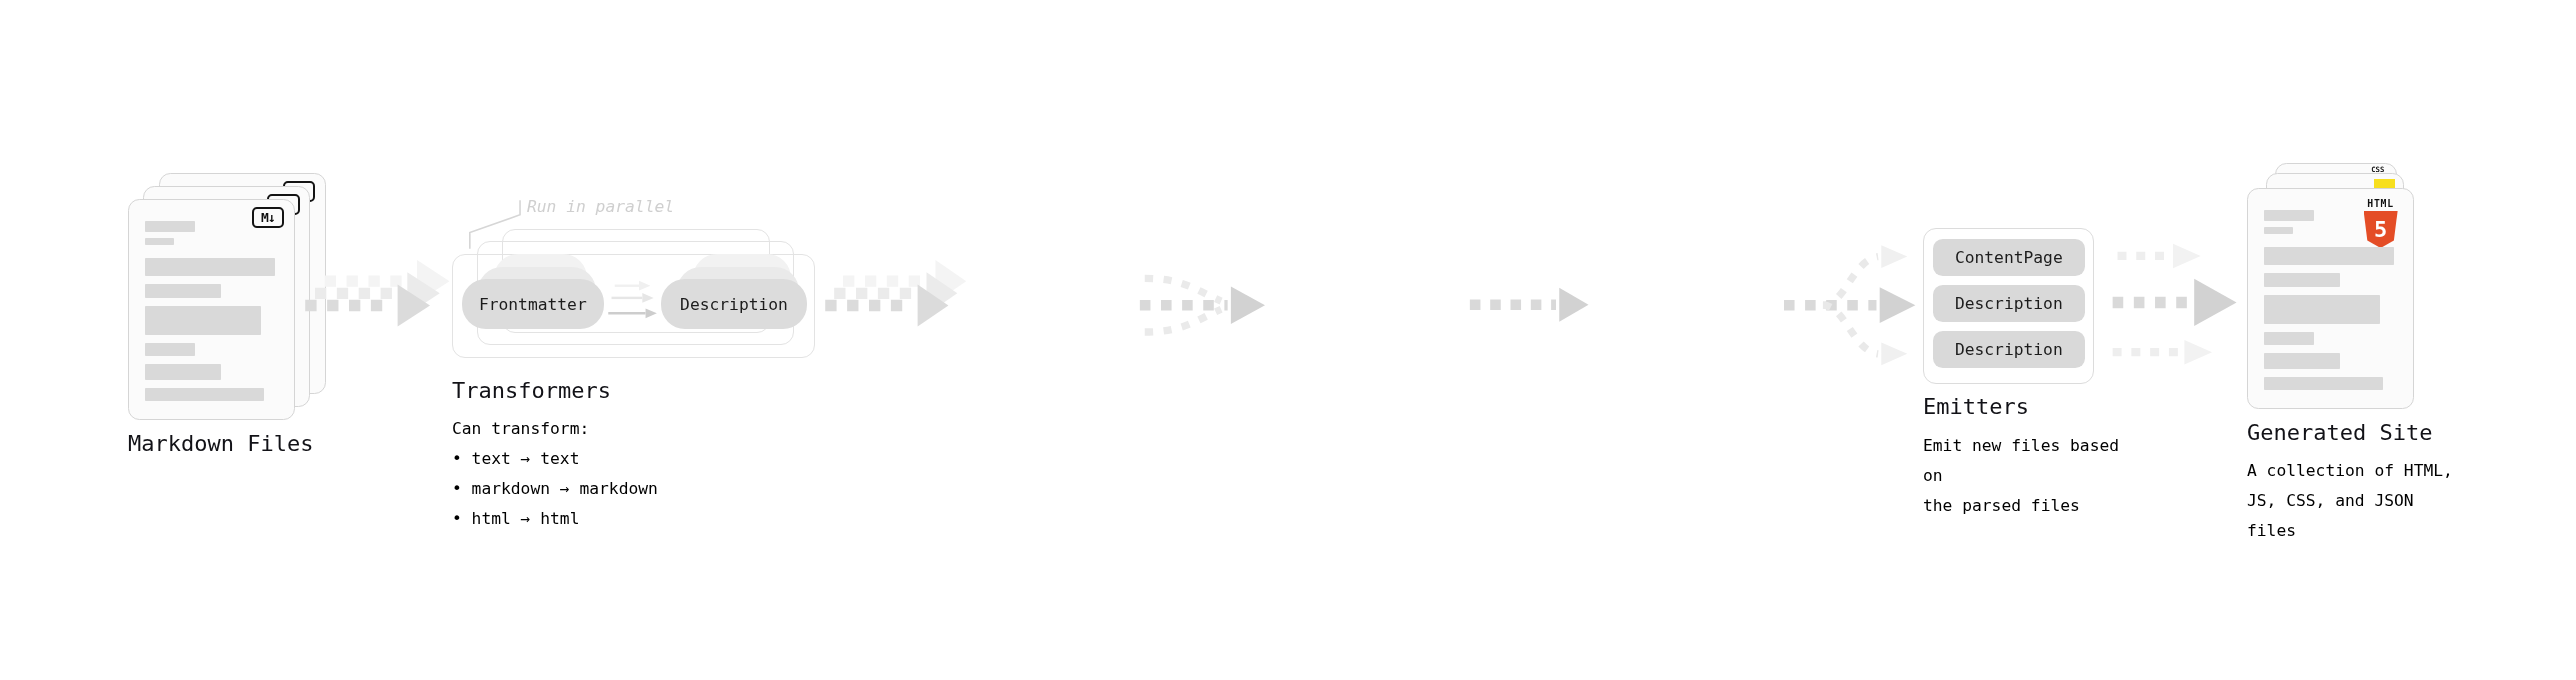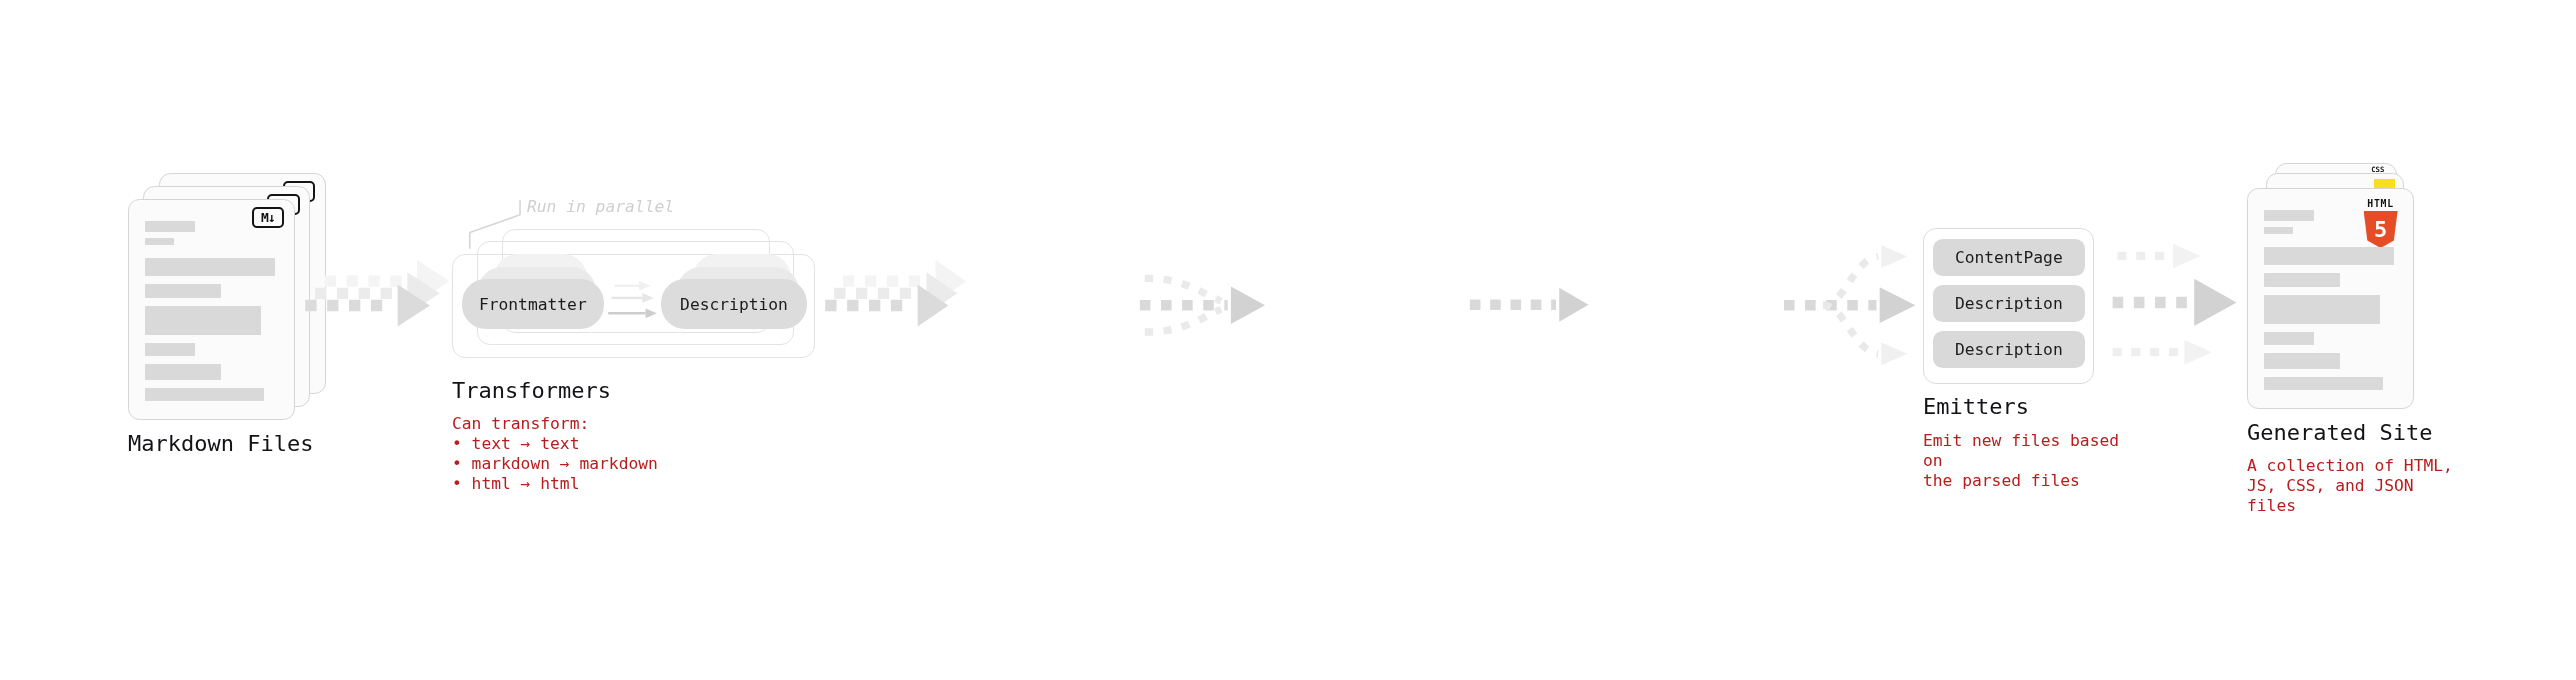--- a/index.html
+++ b/index.html
@@ -4,21 +4,21 @@
 <style>
   html,body{margin:0;padding:0;background:#ffffff;}
   body{font-family:"DejaVu Sans Mono","Liberation Mono",monospace;}
   #canvas{position:relative;width:2576px;height:681px;background:#ffffff;overflow:hidden;}
   .col{position:absolute;}
   .file-card{position:absolute;background:#fbfbfb;border:1.6px solid #d5d5d5;border-radius:11.4px;box-sizing:border-box;}
   .file-card.dashed{border:1.6px dashed #c7c7c7;}
   .doc-bars{position:absolute;left:16.3px;top:21px;right:14.6px;}
   .bar{background:#d9d9d9;border-radius:0.8px;}
   .node-label{position:absolute;font-size:22px;color:#121217;white-space:nowrap;}
-  .node-desc{position:absolute;font-size:16.3px;line-height:20px;color:#b91c1c;white-space:pre-line;}
+  .node-desc{position:absolute;font-size:16.3px;line-height:30px;color:#000000;white-space:pre-line;}
   .pill{position:absolute;background:#dcdcdc;border-radius:24px;display:flex;align-items:center;justify-content:center;font-size:16.3px;color:#1c1c1c;box-sizing:border-box;white-space:nowrap;}
   .ghost2{background:#eaeaea;}
   .ghost3{background:#f2f2f2;}
   .outline-box{position:absolute;border:1.6px solid #e3e3e3;border-radius:13px;box-sizing:border-box;background:transparent;}
   .solid-box{position:absolute;border:1.6px solid #dcdcdc;border-radius:13px;box-sizing:border-box;background:#ffffff;}
   .md-badge{position:absolute;top:7.3px;right:9.8px;width:32.5px;height:21px;border:2.4px solid #141414;border-radius:4.9px;box-sizing:border-box;display:flex;align-items:center;justify-content:center;font-size:13px;font-weight:700;color:#111;letter-spacing:-0.8px;background:#fbfbfb;}
   .annotation{position:absolute;font-size:16.3px;color:#cfcfcf;white-space:nowrap;font-style:italic;}
   .abs-svg{position:absolute;}
   .css-badge{position:absolute;top:3.3px;right:8.1px;width:21px;text-align:center;}
   .css-badge .css-txt{font-size:7.3px;font-weight:800;color:#111;line-height:6.5px;}

